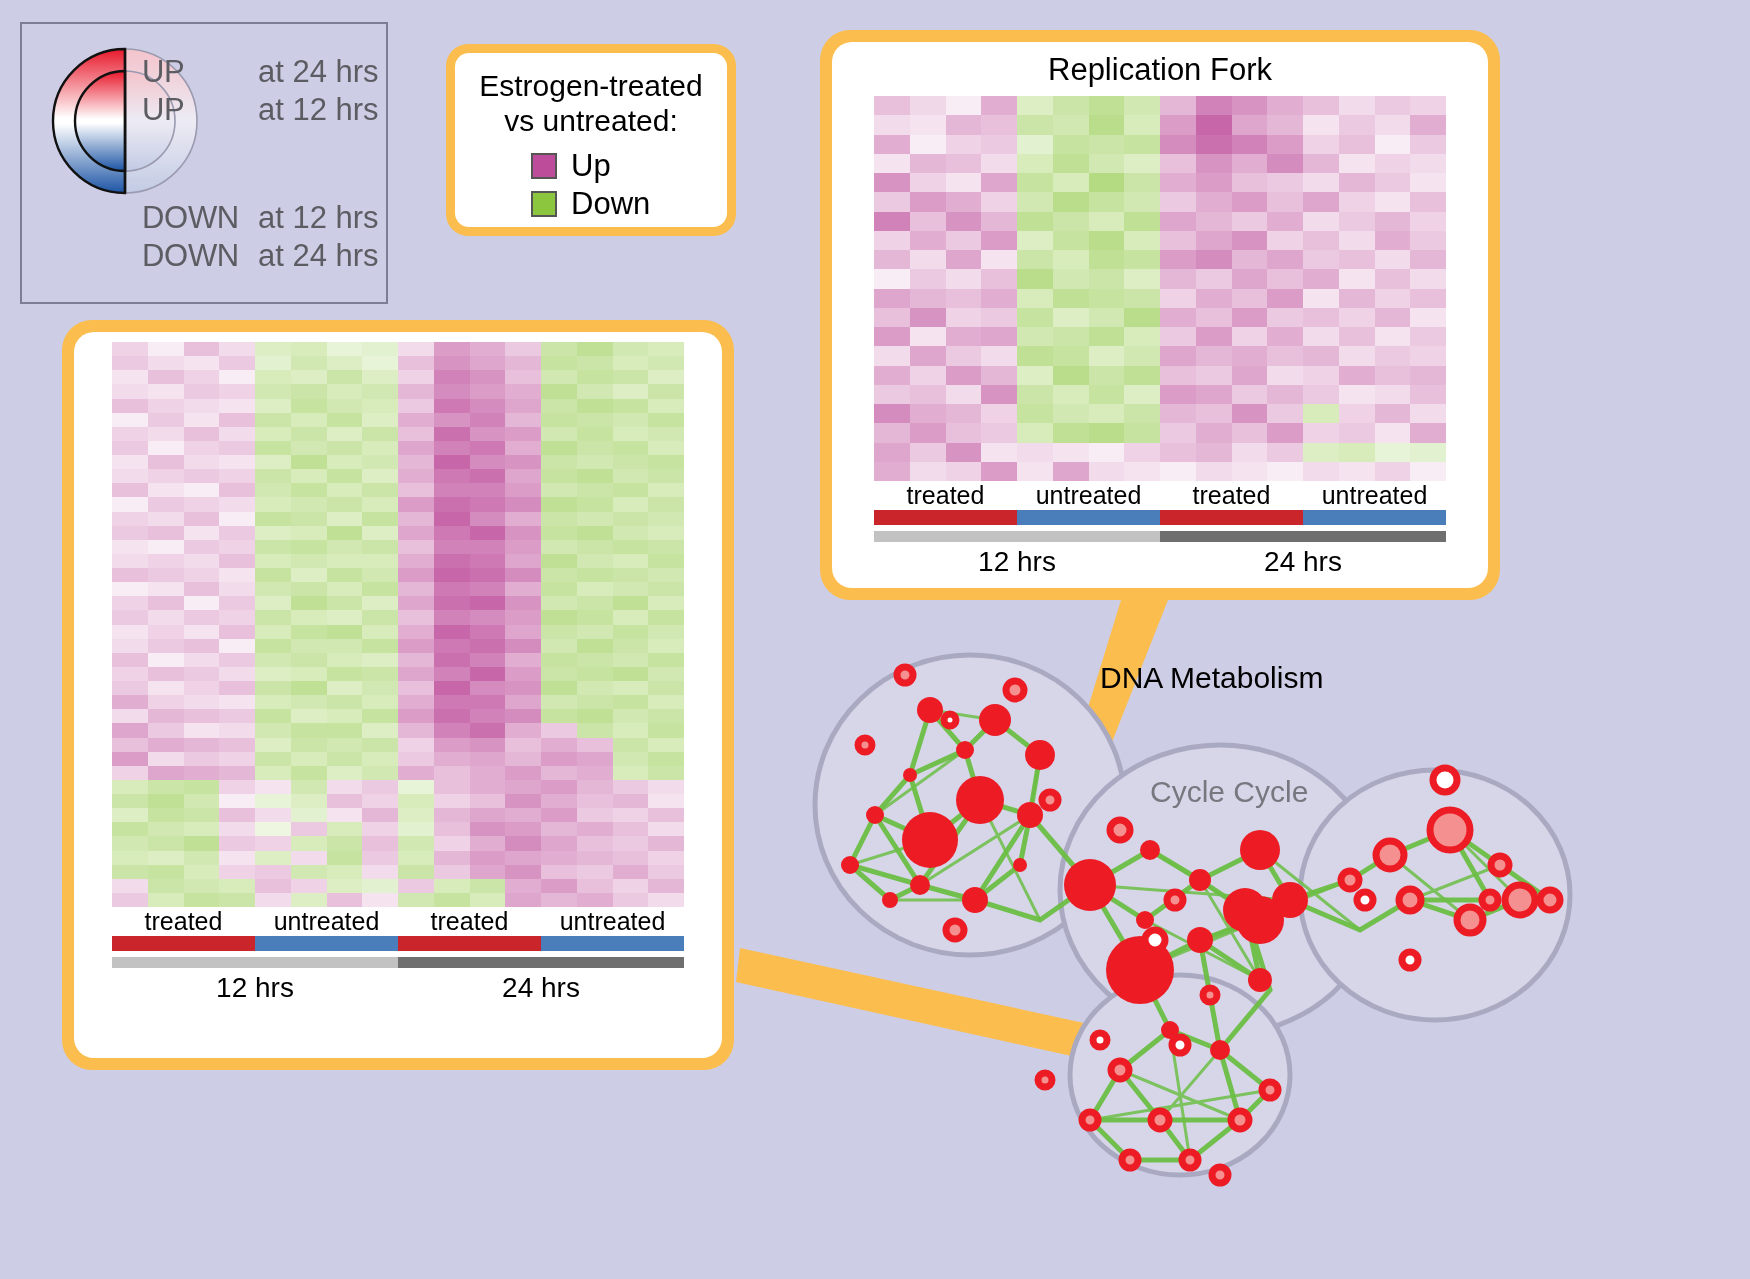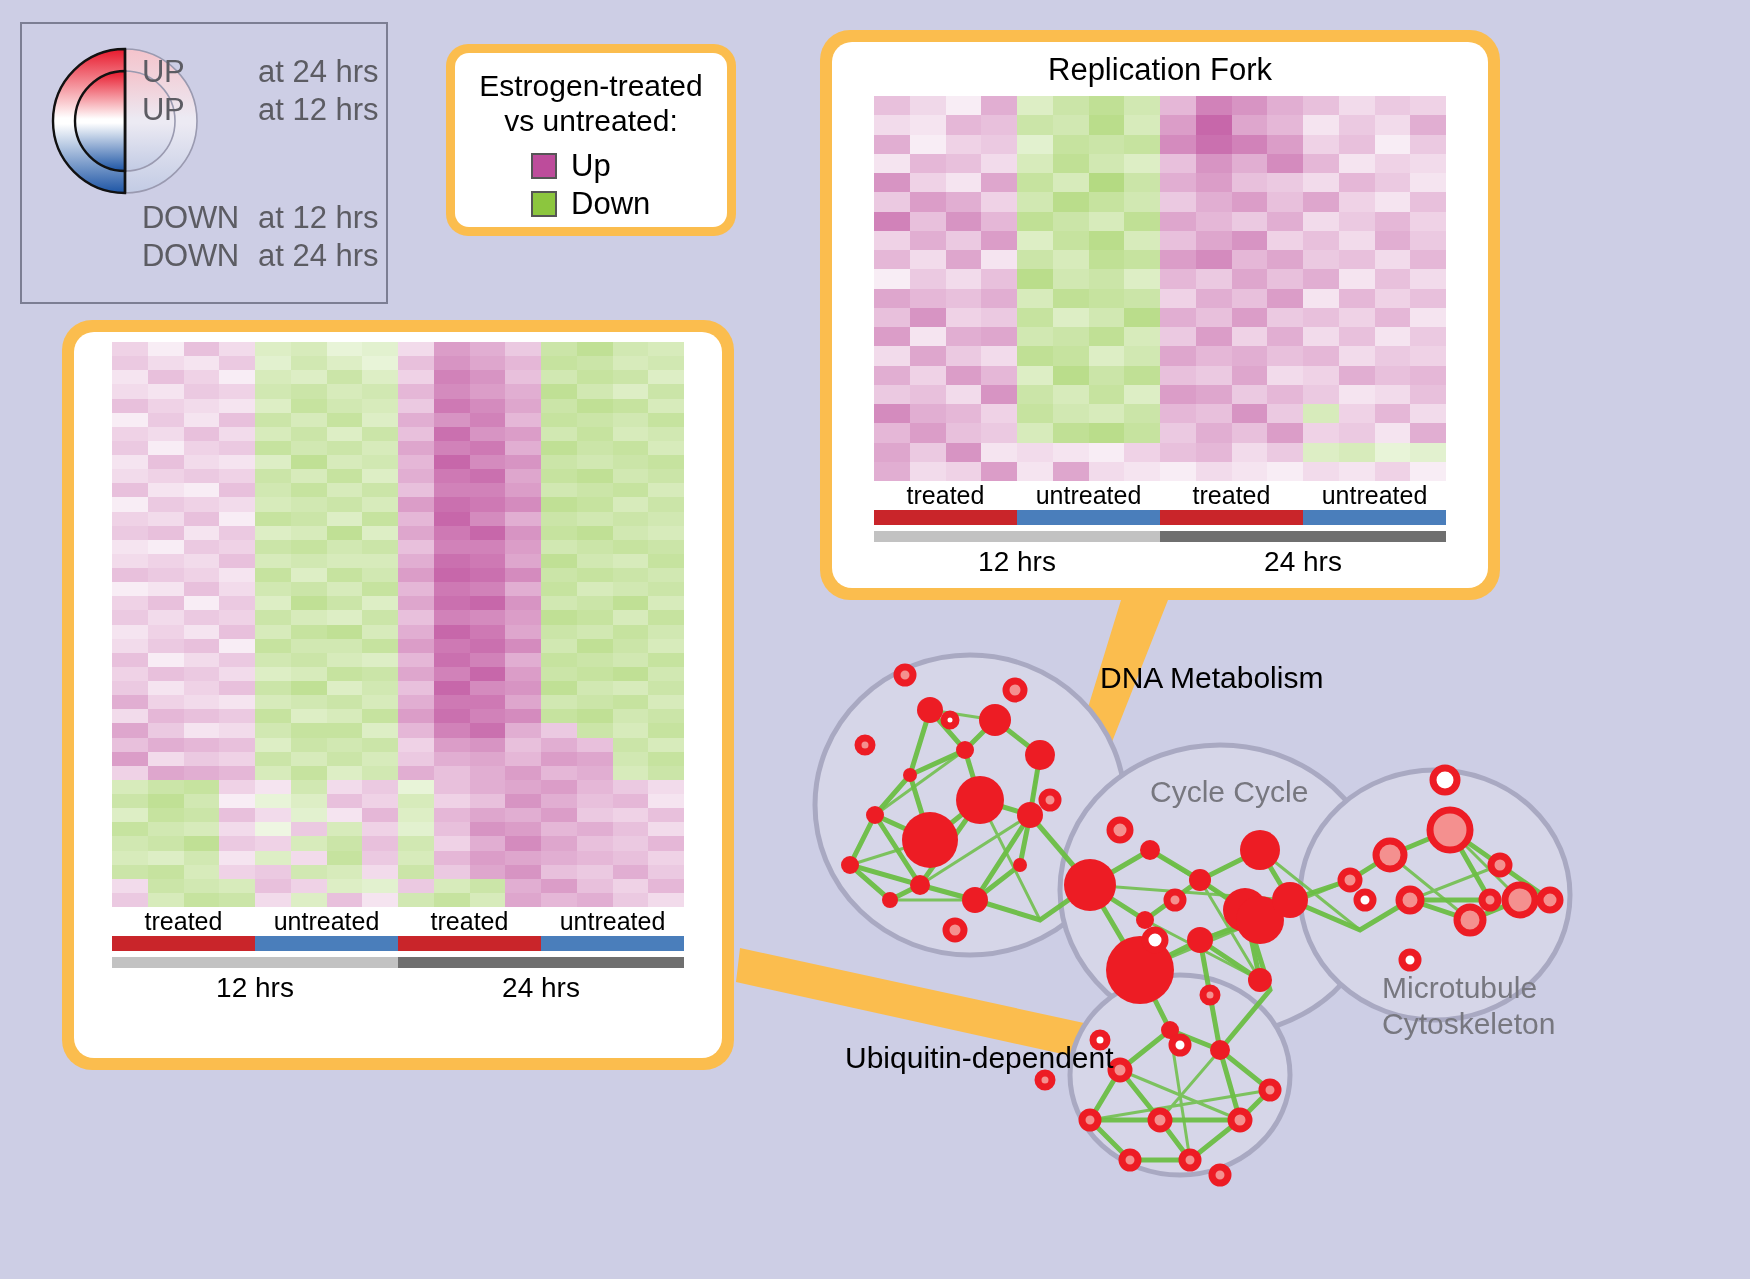--- a/index.html
+++ b/index.html
@@ -1280,22 +1280,17 @@
           <circle cx="390" cy="445" r="8"></circle>
             <circle cx="310" cy="440" r="7"></circle>
           <circle cx="575" cy="300" r="8"></circle>
             <circle cx="620" cy="360" r="8"></circle>
           <circle cx="655" cy="180" r="12"></circle>
         </g>
       </g>
     </svg>
     <div class="netlabel" id="lab-dna">DNA Metabolism</div>
     <div class="netlabel" id="lab-cc">Cycle Cycle</div>
-    <div class="netlabel" id="lab-mt">
-        <div>Microtubule</div>
-        <div>Cytoskeleton</div>
-      </div>
     <div class="netlabel" id="lab-ub">
-        <div>Ubiquitin-dependent</div>
       </div>
   </div>
 
 </div>
 
 </body></html>

